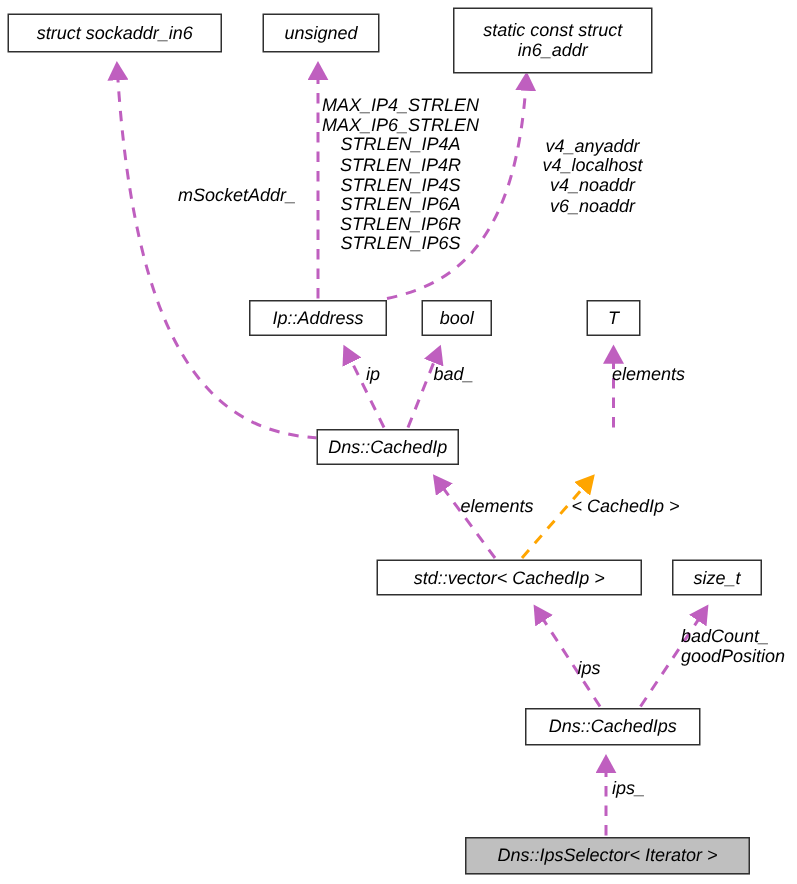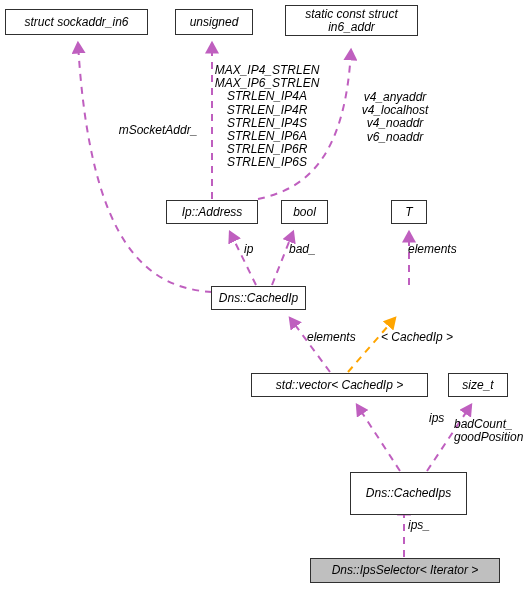--- a/index.html
+++ b/index.html
@@ -89,37 +89,37 @@
 
     <path d="M 427,471 L 471,405" fill="none" stroke="#bf5fbf" stroke-width="2" stroke-dasharray="7,6" marker-end="url(#arrow-purple)"></path>
 
     <path d="M 404,557 L 404,505" fill="none" stroke="#bf5fbf" stroke-width="2" stroke-dasharray="7,6" marker-end="url(#arrow-purple)"></path>
   </svg>
 
   <div class="node" style="left:5px; top:9px; width:143px; height:26px;">struct sockaddr_in6</div>
 
   <div class="node" style="left:175px; top:9px; width:78px; height:26px;">unsigned</div>
 
-  <div class="node" style="left:285px; top:5px; width:133px; height:31px;">static const struct
+  <div class="node" style="left:302px; top:5px; width:133px; height:44px;">static const struct
 in6_addr</div>
 
   <div class="node" style="left:166px; top:200px; width:92px; height:24px;">Ip::Address</div>
 
   <div class="node" style="left:281px; top:200px; width:47px; height:24px;">bool</div>
 
   <div class="node" style="left:391px; top:200px; width:36px; height:24px;">T</div>
 
   <div class="node" style="left:211px; top:286px; width:95px; height:24px;">Dns::CachedIp</div>
 
 
   <div class="node" style="left:251px; top:373px; width:177px; height:24px;">std::vector&lt; CachedIp &gt;</div>
 
   <div class="node" style="left:448px; top:373px; width:60px; height:24px;">size_t</div>
 
-  <div class="node" style="left:350px; top:472px; width:117px; height:43px;">Dns::CachedIps</div>
+  <div class="node" style="left:350px; top:472px; width:117px; height:25px;">Dns::CachedIps</div>
 
   <div class="node highlight" style="left:310px; top:558px; width:190px; height:25px;">Dns::IpsSelector&lt; Iterator &gt;</div>
 
   <div class="edge-label lbl-right" style="left:113px; top:124px; width:90px;text-align:center;">mSocketAddr_</div>
 
   <div class="edge-label lbl-center multiline" style="left:212px; top:64px; width:110px;">MAX_IP4_STRLEN
 MAX_IP6_STRLEN
 STRLEN_IP4A
 STRLEN_IP4R
 STRLEN_IP4S
@@ -135,20 +135,20 @@
   <div class="edge-label lbl-right" style="left:244px; top:243px; width:20px;">ip</div>
 
   <div class="edge-label lbl-right" style="left:289px; top:243px; width:34px;">bad_</div>
 
   <div class="edge-label lbl-right" style="left:408px; top:243px; width:60px;">elements</div>
 
   <div class="edge-label lbl-right" style="left:307px; top:331px; width:64px;">elements</div>
 
   <div class="edge-label lbl-right" style="left:381px; top:331px; width:88px;">&lt; CachedIp &gt;</div>
 
-  <div class="edge-label lbl-right" style="left:385px; top:412px; width:22px;margin-left:44px;">ips</div>
+  <div class="edge-label lbl-right" style="left:385px; top:439px; width:22px;">ips</div>
 
   <div class="edge-label lbl-right multiline" style="left:454px; top:418px; width:77px;">badCount_
 goodPosition</div>
 
   <div class="edge-label lbl-right" style="left:408px; top:519px; width:30px;">ips_</div>
 
 </div>
 
 </body></html>

